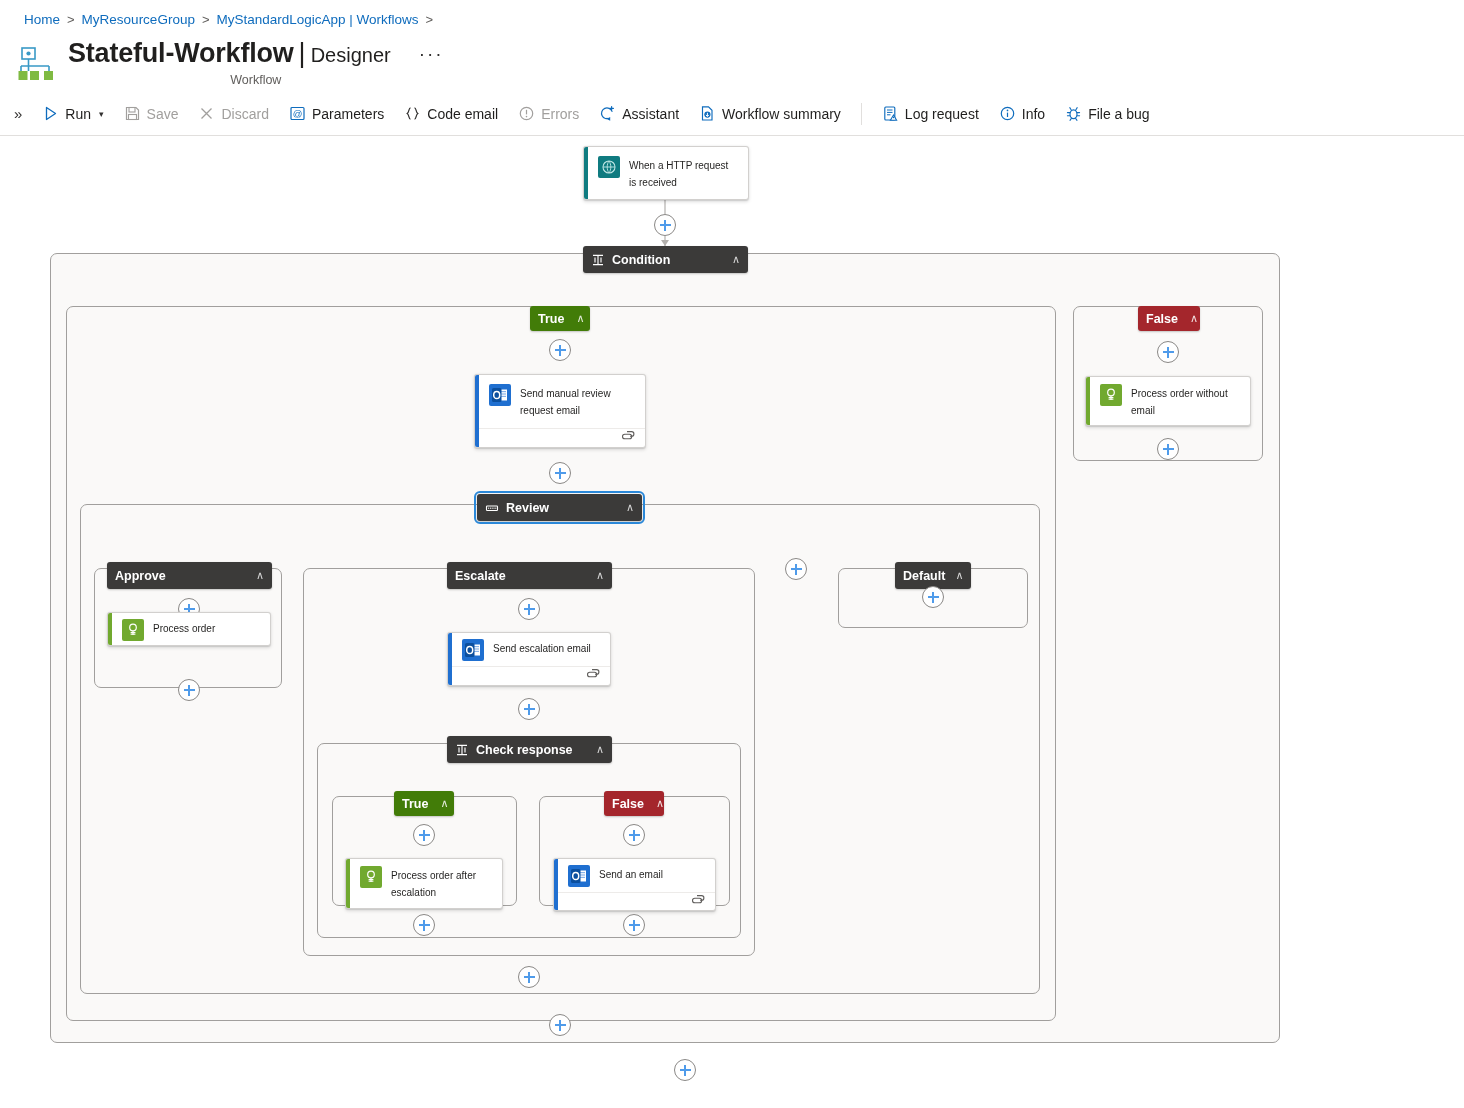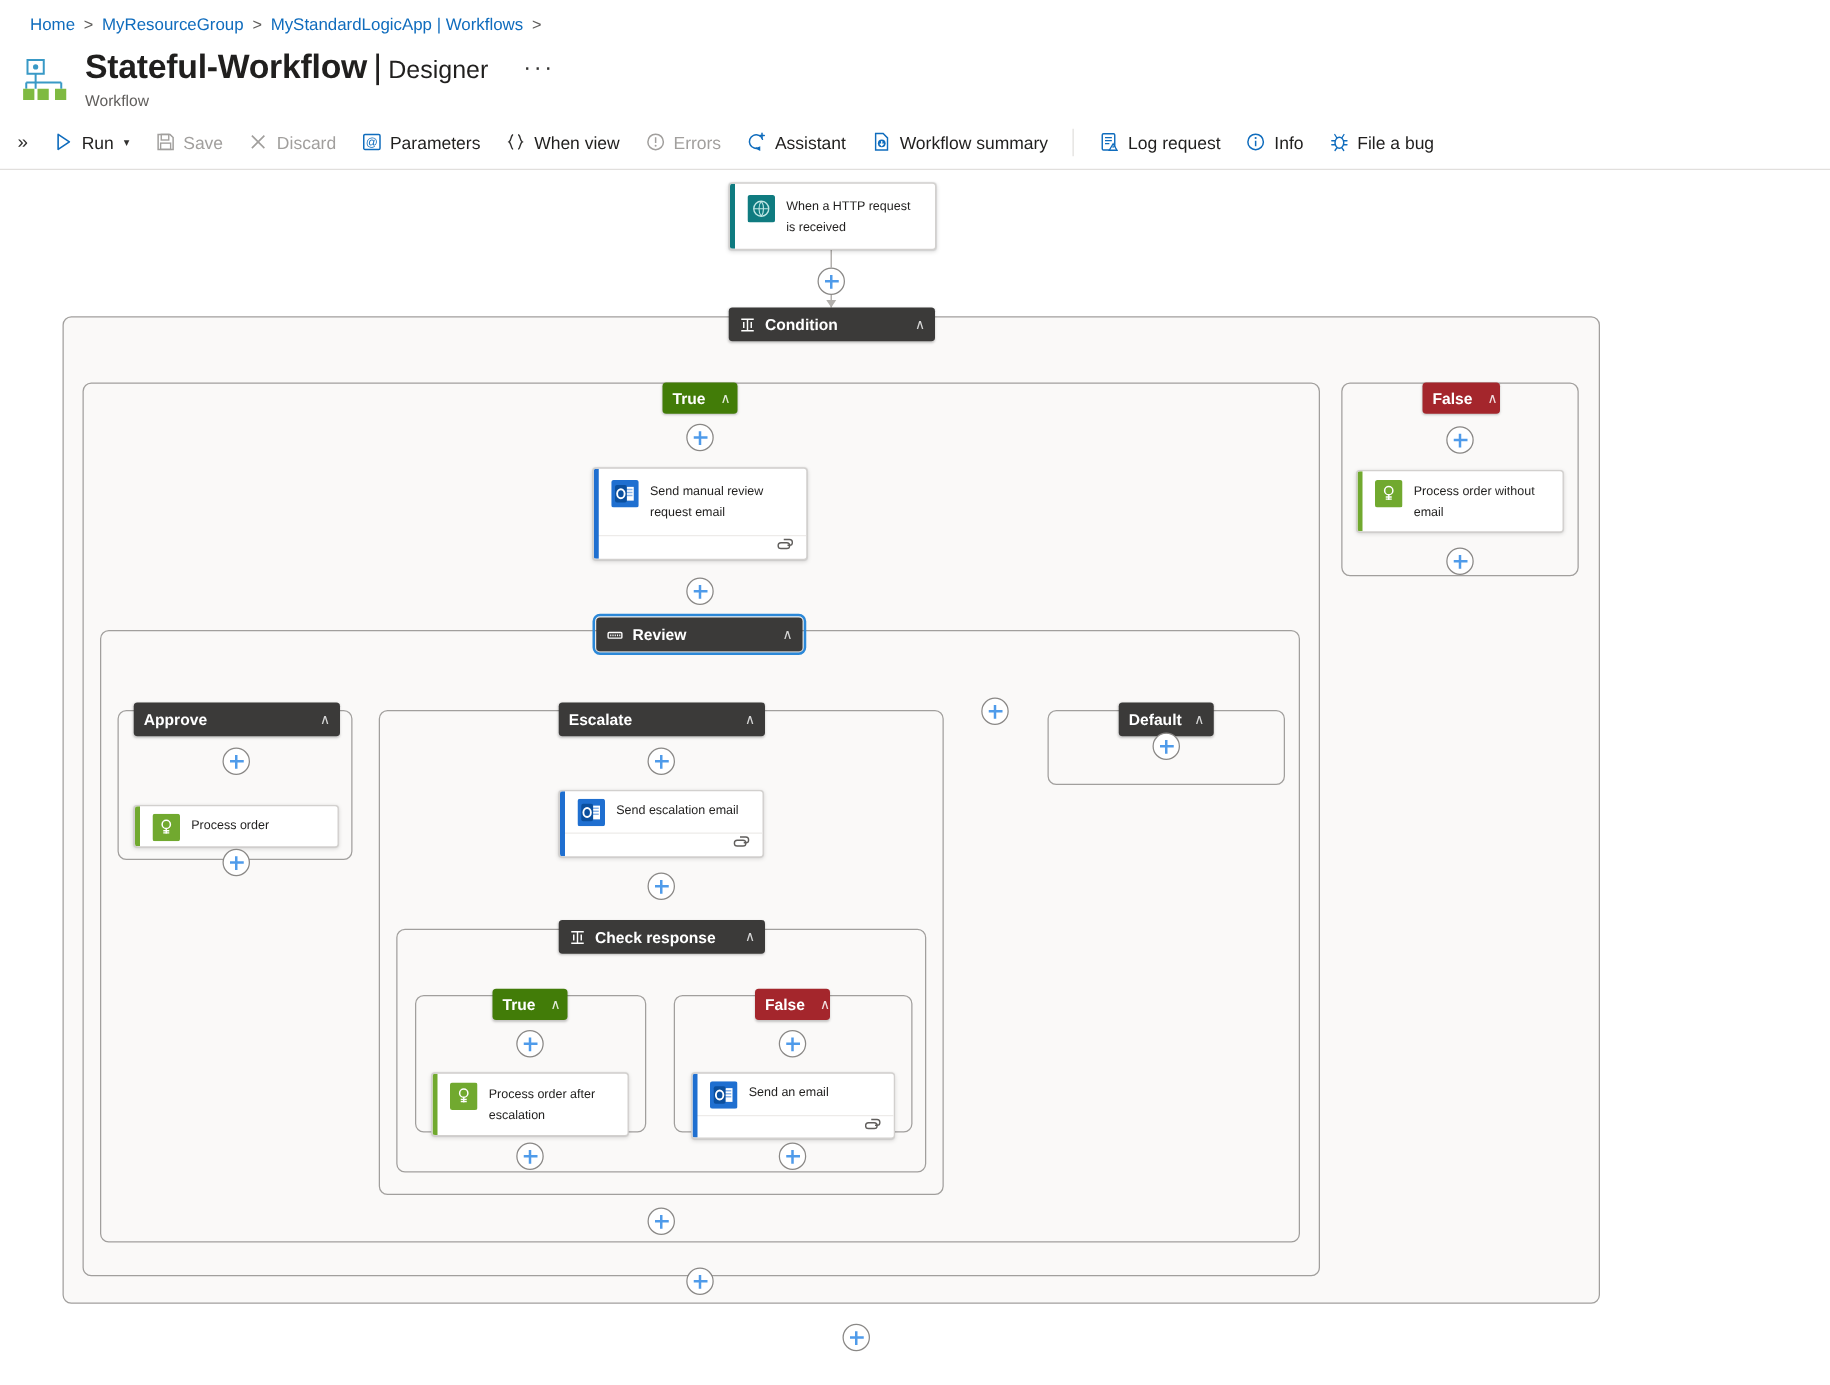--- a/index.html
+++ b/index.html
@@ -21,21 +21,21 @@
   }
   .breadcrumb .crumb { color: #0f6cbd; cursor: pointer; white-space: nowrap; }
   .breadcrumb .sep { color: #605e5c; margin: 0 7px; font-size: 13px; }
 
   .title-row {
     display: flex; align-items: flex-start;
     padding: 6px 0 0 18px;
     height: 62px;
   }
   .app-icon { width: 42px; height: 42px; margin-top: 9px; margin-right: 8px; flex: none; }
-  .title-text { display: flex; flex-direction: column; }
+  .title-text { display: flex; flex-direction: column; text-align: center; }
   .title-line { display: flex; align-items: baseline; }
   .title-main {
     font-size: 27px; font-weight: bold; color: #201f1e;
     letter-spacing: -0.2px; line-height: 34px;
   }
   .title-sub {
     font-size: 20px; font-weight: normal; color: #201f1e;
     line-height: 34px;
   }
   .title-pipe { font-size: 27px; color: #201f1e; margin: 0 5px; font-weight: 300; }
@@ -250,21 +250,21 @@
     <span class="tb-label">Parameters</span>
   </div>
 
   <div class="tb-item">
     <span class="tb-ico">
       <svg viewBox="0 0 17 17" width="17" height="17">
           <path d="M6.5 2.8 C4.6 2.8 5.3 7.3 3.2 8.5 C5.3 9.7 4.6 14.2 6.5 14.2" fill="none" stroke="#323130" stroke-width="1.15"></path>
           <path d="M10.5 2.8 C12.4 2.8 11.7 7.3 13.8 8.5 C11.7 9.7 12.4 14.2 10.5 14.2" fill="none" stroke="#323130" stroke-width="1.15"></path>
         </svg>
     </span>
-    <span class="tb-label">When view</span>
+    <span class="tb-label">Code email</span>
   </div>
 
   <div class="tb-item disabled">
     <span class="tb-ico">
       <svg viewBox="0 0 17 17" width="17" height="17">
           <circle cx="8.5" cy="8.5" r="6.2" fill="none" stroke="#a19f9d" stroke-width="1.2"></circle>
           <path d="M8.5 4.8 V9.4" stroke="#a19f9d" stroke-width="1.2"></path>
           <circle cx="8.5" cy="11.6" r="0.8" fill="#a19f9d"></circle>
         </svg>
     </span>
@@ -461,21 +461,21 @@
     <span class="hd-label">Review</span>
     <span class="hd-chev">∧</span>
   </div>
 
   <div class="scope" style="left:94px; top:432px; width:188px; height:120px;"></div>
   <div class="node-header" style="left:107px; top:426px; width:165px;">
     <span class="hd-label">Approve</span>
     <span class="hd-chev">∧</span>
   </div>
   <div class="plus-btn" style="left:178px; top:462px;"></div>
-  <div class="action-card" style="left:107px; top:476px; width:164px; height:34px;margin-top:32px;">
+  <div class="action-card" style="left:107px; top:476px; width:164px; height:34px;">
     <span class="accent accent-green"></span>
     <div class="card-body" style="padding-top:6px;padding-bottom:6px;">
       <span class="card-ico">
         <svg viewBox="0 0 22 22" width="22" height="22">
           <rect width="22" height="22" rx="2" fill="#71a92f"></rect>
           <circle cx="11" cy="8.5" r="3.3" fill="none" stroke="#ffffff" stroke-width="1.2"></circle>
           <path d="M11 11.8 V16 M8.6 13.6 H13.4 M8.6 15.3 H13.4" stroke="#ffffff" stroke-width="1.1"></path>
         </svg>
       </span>
       <span class="card-title">Process order</span>

